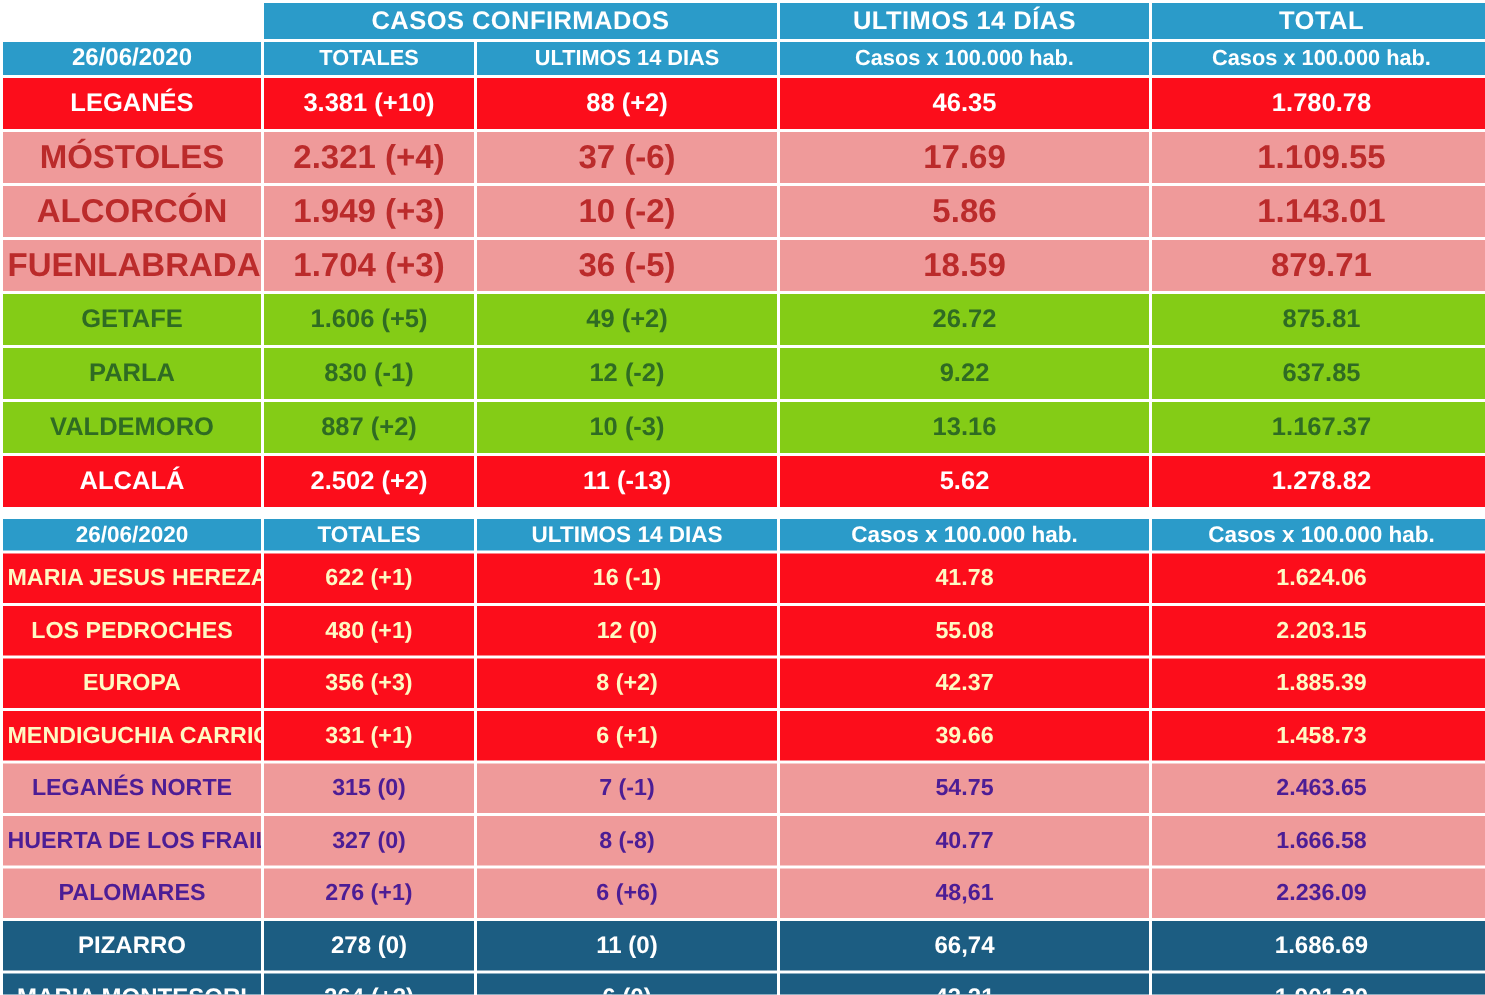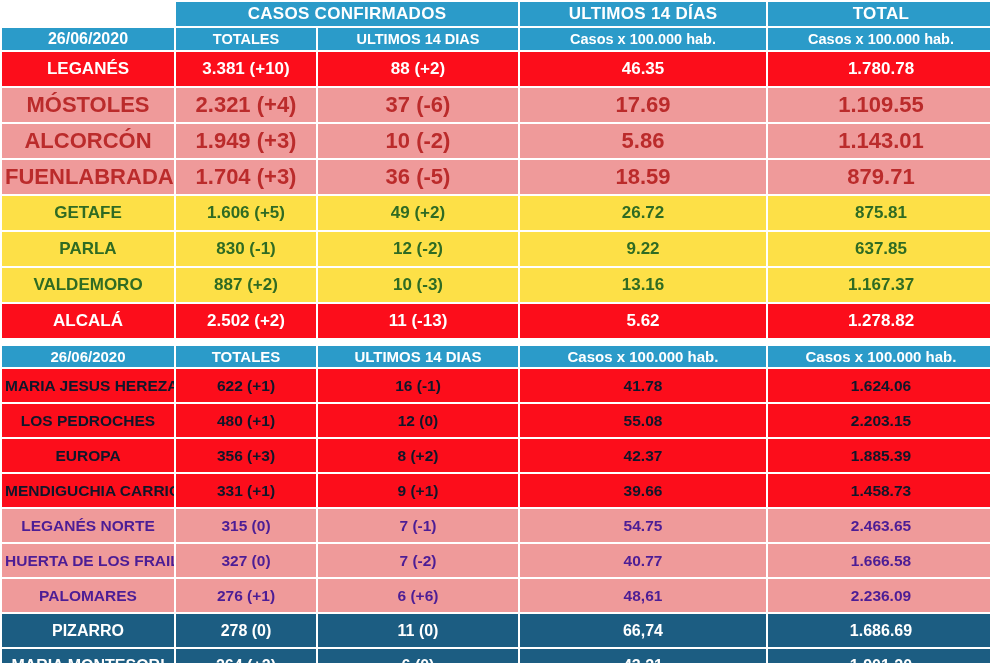--- a/index.html
+++ b/index.html
@@ -64,33 +64,33 @@
     background: #fc0d1b;
     color: #ffffff;
     font-size: 17px;
   }
   .row-pink td {
     background: #ef9a9a;
     color: #bb2b2b;
     font-size: 22px;
   }
   .row-green td {
-    background: #fde047;
+    background: #84cc16;
     color: #2f6b23;
     font-size: 17px;
   }
   .row-darkblue td {
     background: #1c5d82;
     color: #ffffff;
     font-size: 16px;
     margin-left: 11px;
   }
   .row-red2 td {
     background: #fc0d1b;
-    color: #0f172a;
+    color: #fef9c3;
     font-size: 15.5px;
   }
   .row-pink2 td {
     background: #ef9a9a;
     color: #4c1d95;
     font-size: 15.5px;
   }
   .name-cell {
     font-size: 17px;
   }
@@ -226,35 +226,35 @@
       <tr class="row-red2 t2-row">
         <td class="t2-name">EUROPA</td>
         <td>356 (+3)</td>
         <td>8 (+2)</td>
         <td>42.37</td>
         <td>1.885.39</td>
       </tr>
       <tr class="row-red2 t2-row">
         <td class="t2-name">MENDIGUCHIA CARRICHE</td>
         <td>331 (+1)</td>
-        <td>9 (+1)</td>
+        <td>6 (+1)</td>
         <td>39.66</td>
         <td>1.458.73</td>
       </tr>
       <tr class="row-pink2 t2-row">
         <td class="t2-name">LEGANÉS NORTE</td>
         <td>315 (0)</td>
         <td>7 (-1)</td>
         <td>54.75</td>
         <td>2.463.65</td>
       </tr>
       <tr class="row-pink2 t2-row">
         <td class="t2-name">HUERTA DE LOS FRAILES</td>
         <td>327 (0)</td>
-        <td>7 (-2)</td>
+        <td>8 (-8)</td>
         <td>40.77</td>
         <td>1.666.58</td>
       </tr>
       <tr class="row-pink2 t2-row">
         <td class="t2-name">PALOMARES</td>
         <td>276 (+1)</td>
         <td>6 (+6)</td>
         <td>48,61</td>
         <td>2.236.09</td>
       </tr>

